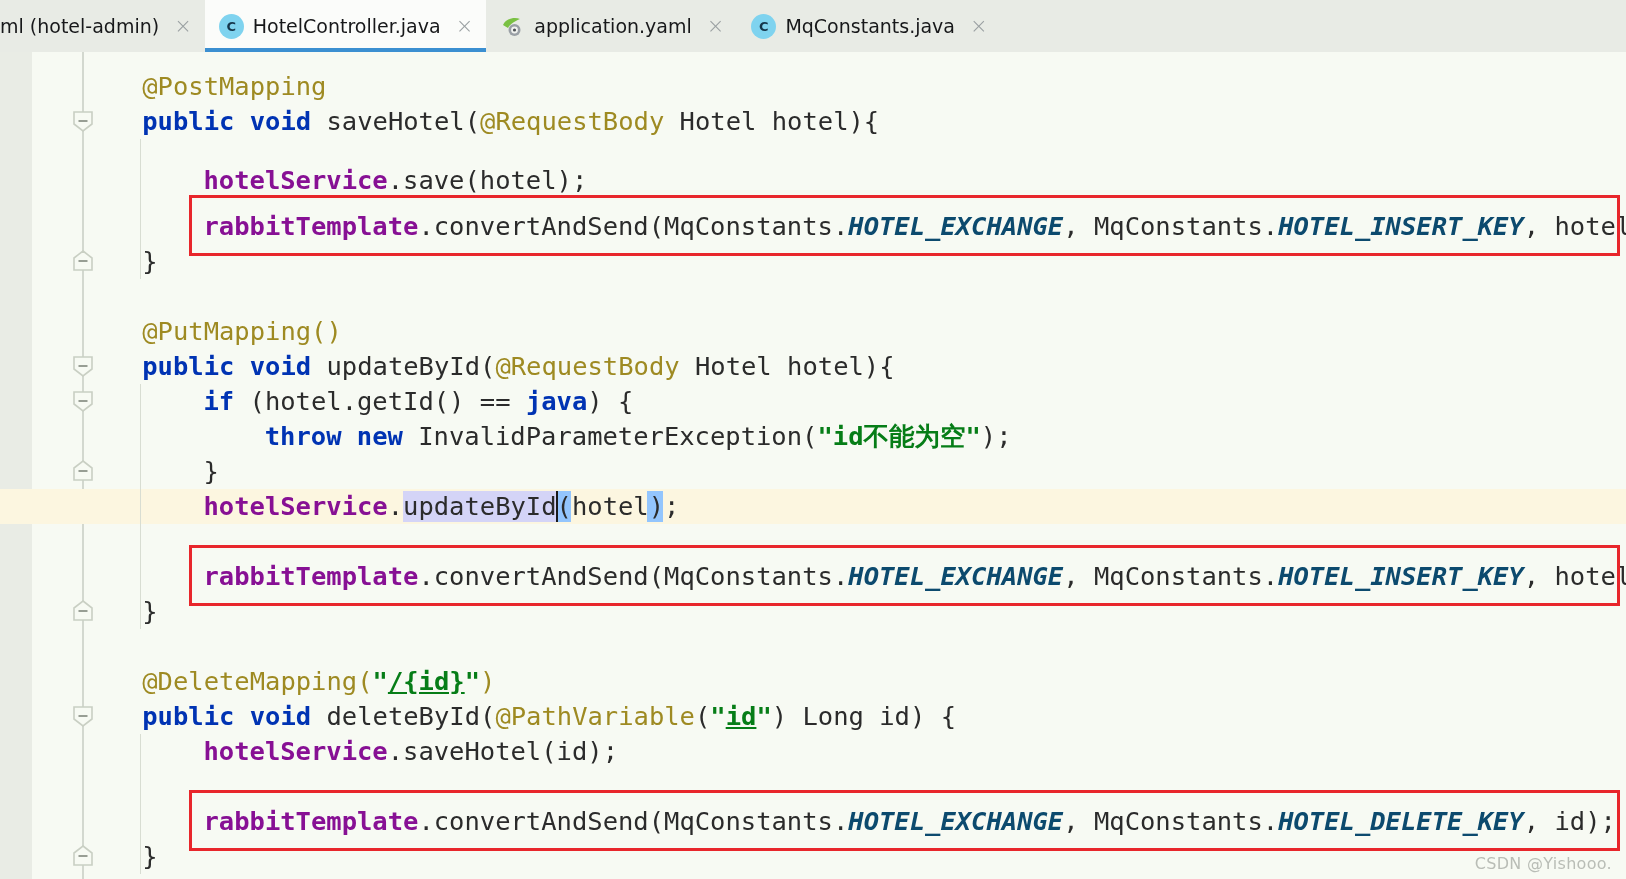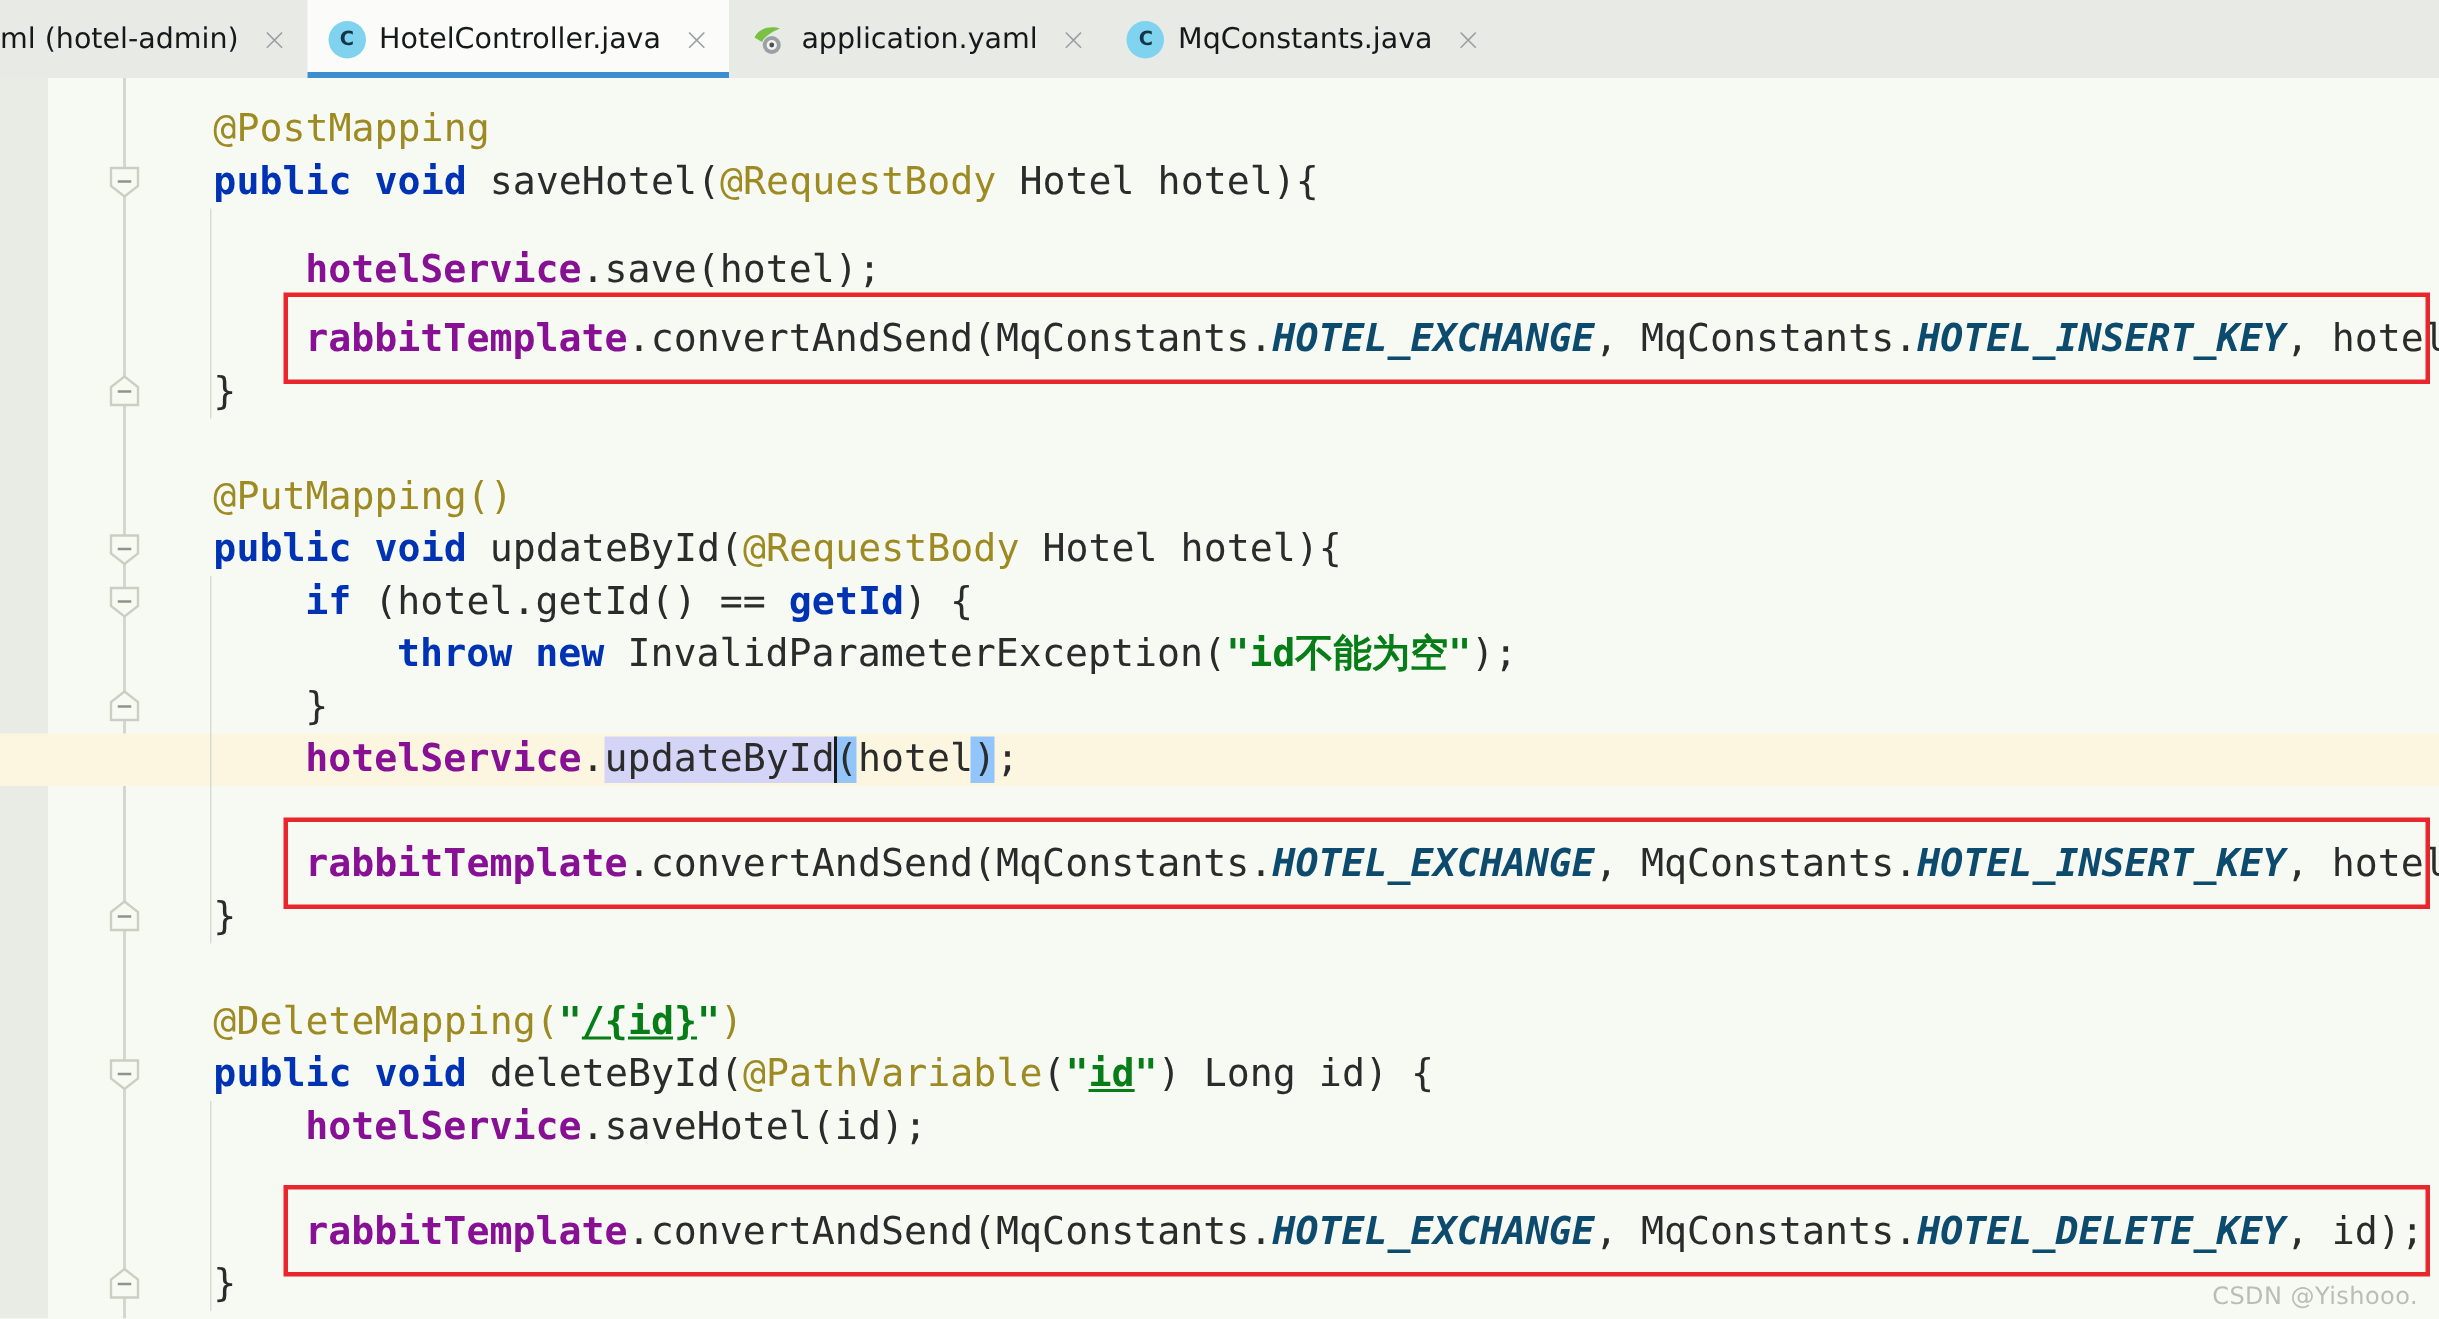--- a/index.html
+++ b/index.html
@@ -231,21 +231,21 @@
       <div class="indentguide" style="left: 140.24px; top: 682px; height: 140px;"></div>
       <div class="line" style="top: 17px; left: 142.24px;"><span class="anno">@PostMapping</span></div>
       <div class="line" style="top: 52px; left: 142.24px;"><span class="kw">public</span><span class="plain"> </span><span class="kw">void</span><span class="plain"> saveHotel(</span><span class="anno">@RequestBody</span><span class="plain"> Hotel hotel){</span></div>
       <div class="line" style="top: 87px; left: 203.48px; margin-top: 24px;"><span class="field">hotelService</span><span class="plain">.save(hotel);</span></div>
       <div class="line" style="top: 122px; left: 81px;"></div>
       <div class="line" style="top: 157px; left: 203.48px;"><span class="field">rabbitTemplate</span><span class="plain">.convertAndSend(MqConstants.</span><span class="cst">HOTEL_EXCHANGE</span><span class="plain">, MqConstants.</span><span class="cst">HOTEL_INSERT_KEY</span><span class="plain">, hotel.getId());</span></div>
       <div class="line" style="top: 192px; left: 142.24px;"><span class="plain">}</span></div>
       <div class="line" style="top: 227px; left: 81px;"></div>
       <div class="line" style="top: 262px; left: 142.24px;"><span class="anno">@PutMapping()</span></div>
       <div class="line" style="top: 297px; left: 142.24px;"><span class="kw">public</span><span class="plain"> </span><span class="kw">void</span><span class="plain"> updateById(</span><span class="anno">@RequestBody</span><span class="plain"> Hotel hotel){</span></div>
-      <div class="line" style="top: 332px; left: 203.48px;"><span class="kw">if</span><span class="plain"> (hotel.getId() == </span><span class="kw">getId</span><span class="plain">) {</span></div>
+      <div class="line" style="top: 332px; left: 203.48px;"><span class="kw">if</span><span class="plain"> (hotel.getId() == </span><span class="kw">java</span><span class="plain">) {</span></div>
       <div class="line" style="top: 367px; left: 264.72px;"><span class="kw">throw</span><span class="plain"> </span><span class="kw">new</span><span class="plain"> InvalidParameterException(</span><span class="str">"id不能为空"</span><span class="plain">);</span></div>
       <div class="line" style="top: 402px; left: 203.48px;"><span class="plain">}</span></div>
       <div class="line" style="top: 437px; left: 203.48px;"><span class="field">hotelService</span><span class="plain">.updateById(hotel);</span></div>
       <div class="line" style="top: 472px; left: 81px;"></div>
       <div class="line" style="top: 507px; left: 203.48px;"><span class="field">rabbitTemplate</span><span class="plain">.convertAndSend(MqConstants.</span><span class="cst">HOTEL_EXCHANGE</span><span class="plain">, MqConstants.</span><span class="cst">HOTEL_INSERT_KEY</span><span class="plain">, hotel.getId());</span></div>
       <div class="line" style="top: 542px; left: 142.24px;"><span class="plain">}</span></div>
       <div class="line" style="top: 577px; left: 81px;"></div>
       <div class="line" style="top: 612px; left: 142.24px;"><span class="anno">@DeleteMapping(</span><span class="str">"</span><span class="strpath">/{id}</span><span class="str">"</span><span class="anno">)</span></div>
       <div class="line" style="top: 647px; left: 142.24px;"><span class="kw">public</span><span class="plain"> </span><span class="kw">void</span><span class="plain"> deleteById(</span><span class="anno">@PathVariable</span><span class="plain">(</span><span class="str">"</span><span class="strpath">id</span><span class="str">"</span><span class="plain">) Long id) {</span></div>
       <div class="line" style="top: 682px; left: 203.48px;"><span class="field">hotelService</span><span class="plain">.saveHotel(id);</span></div>

